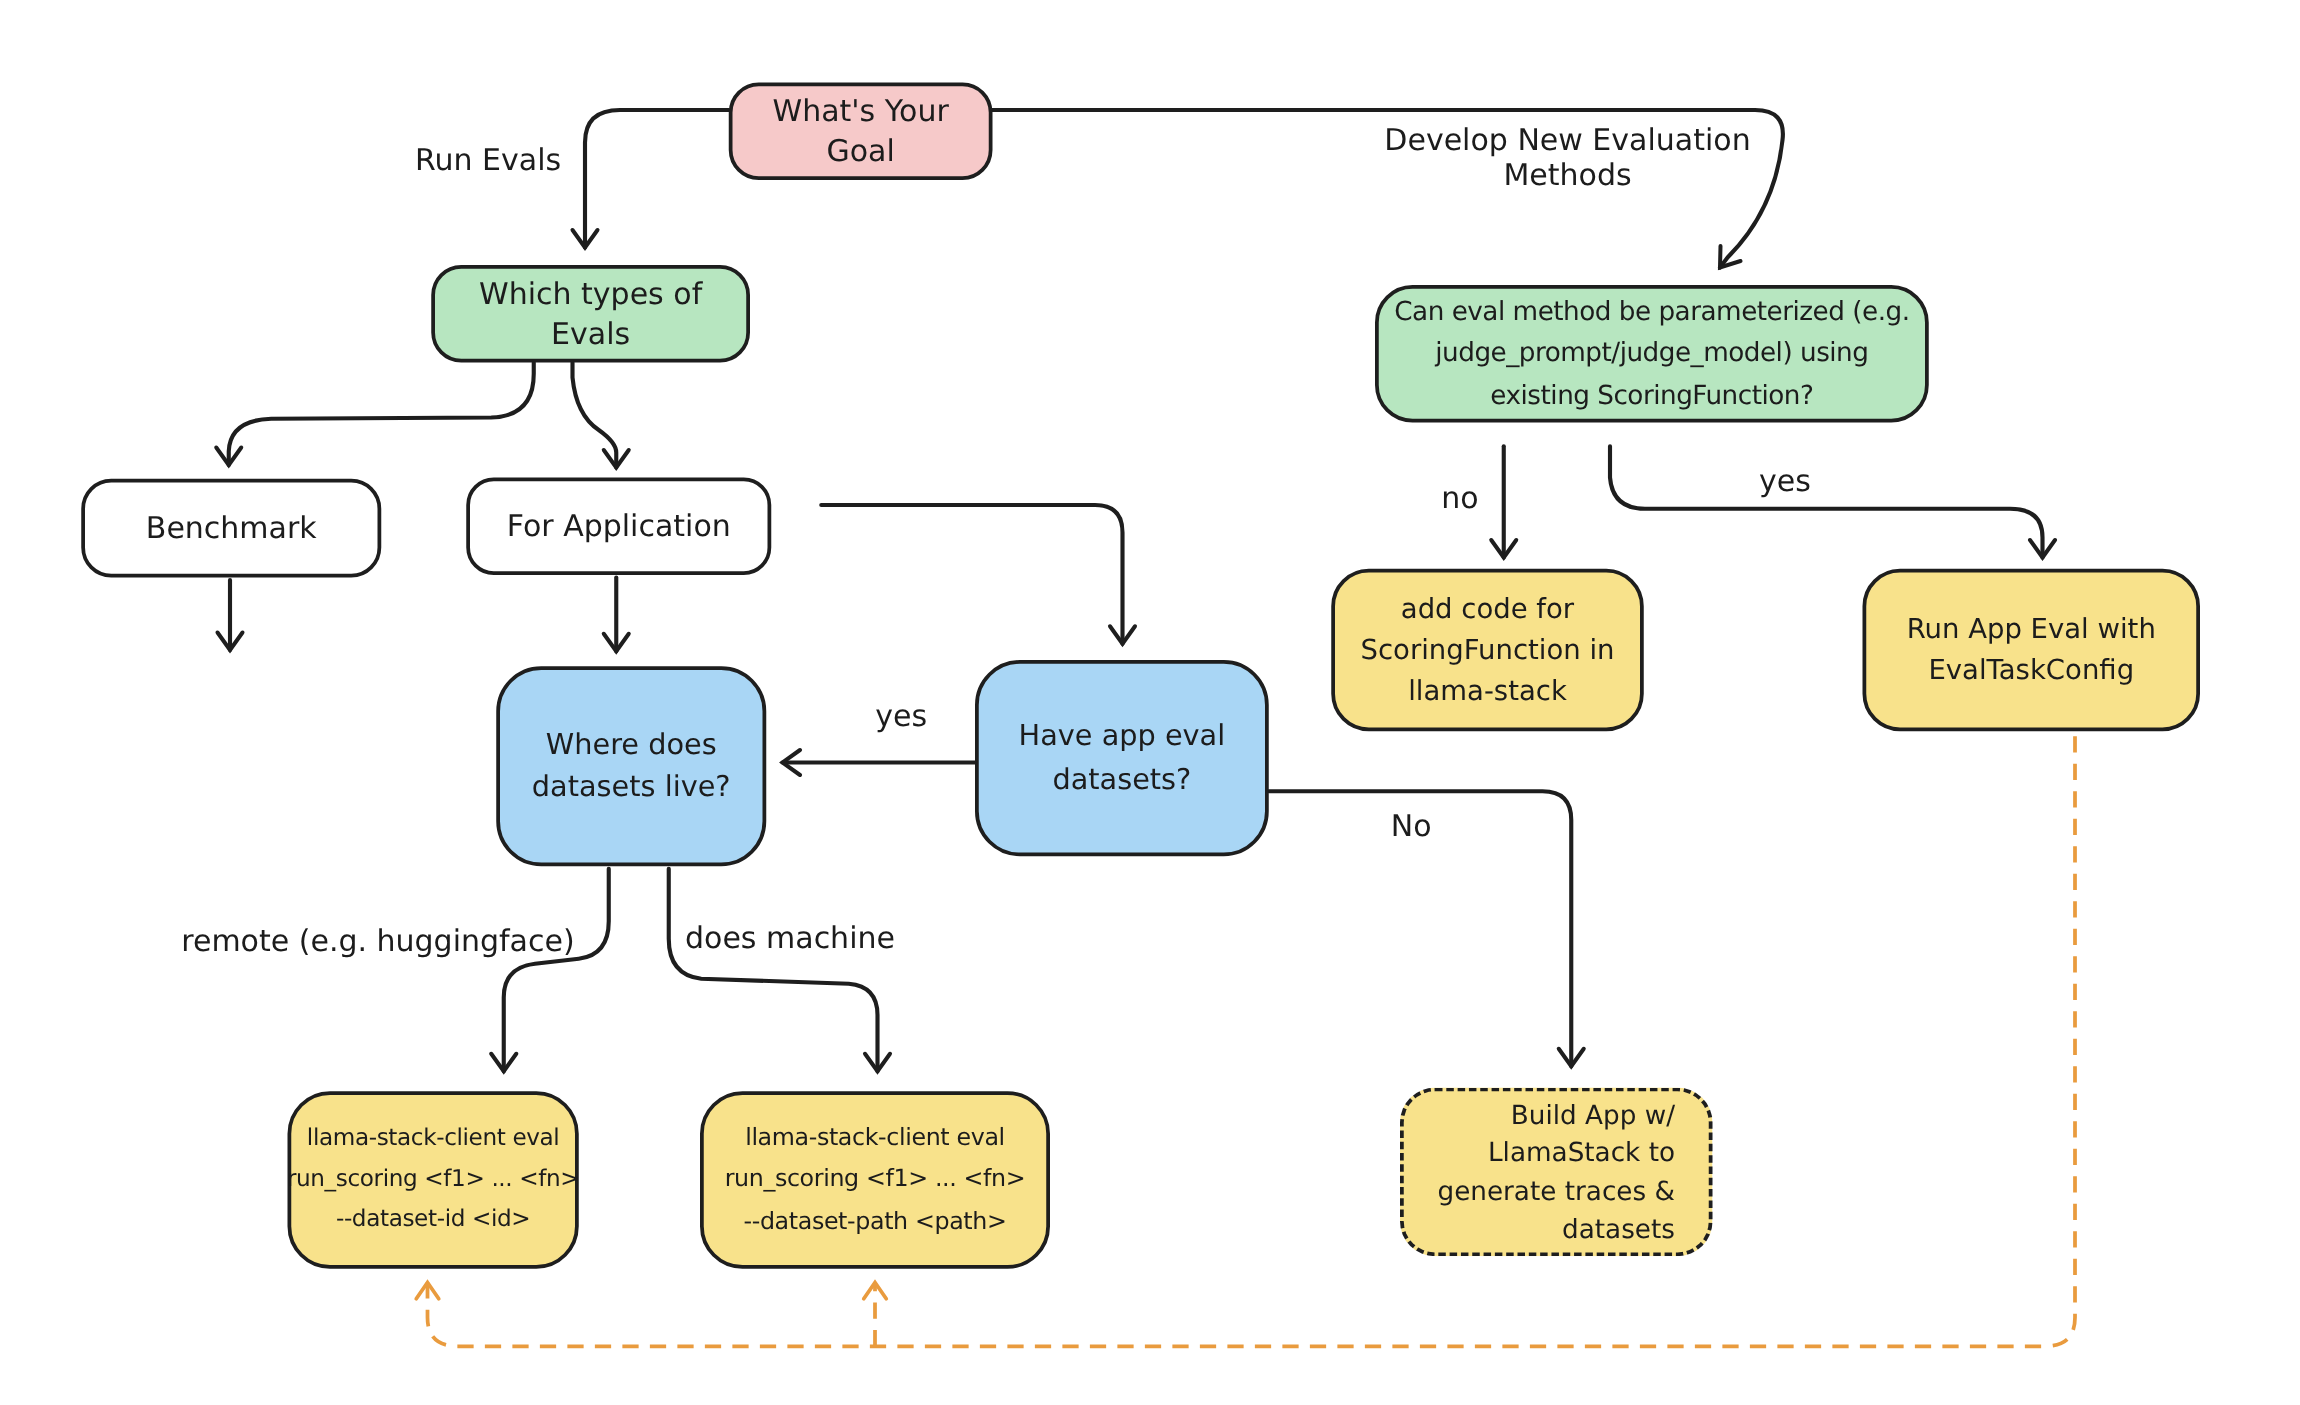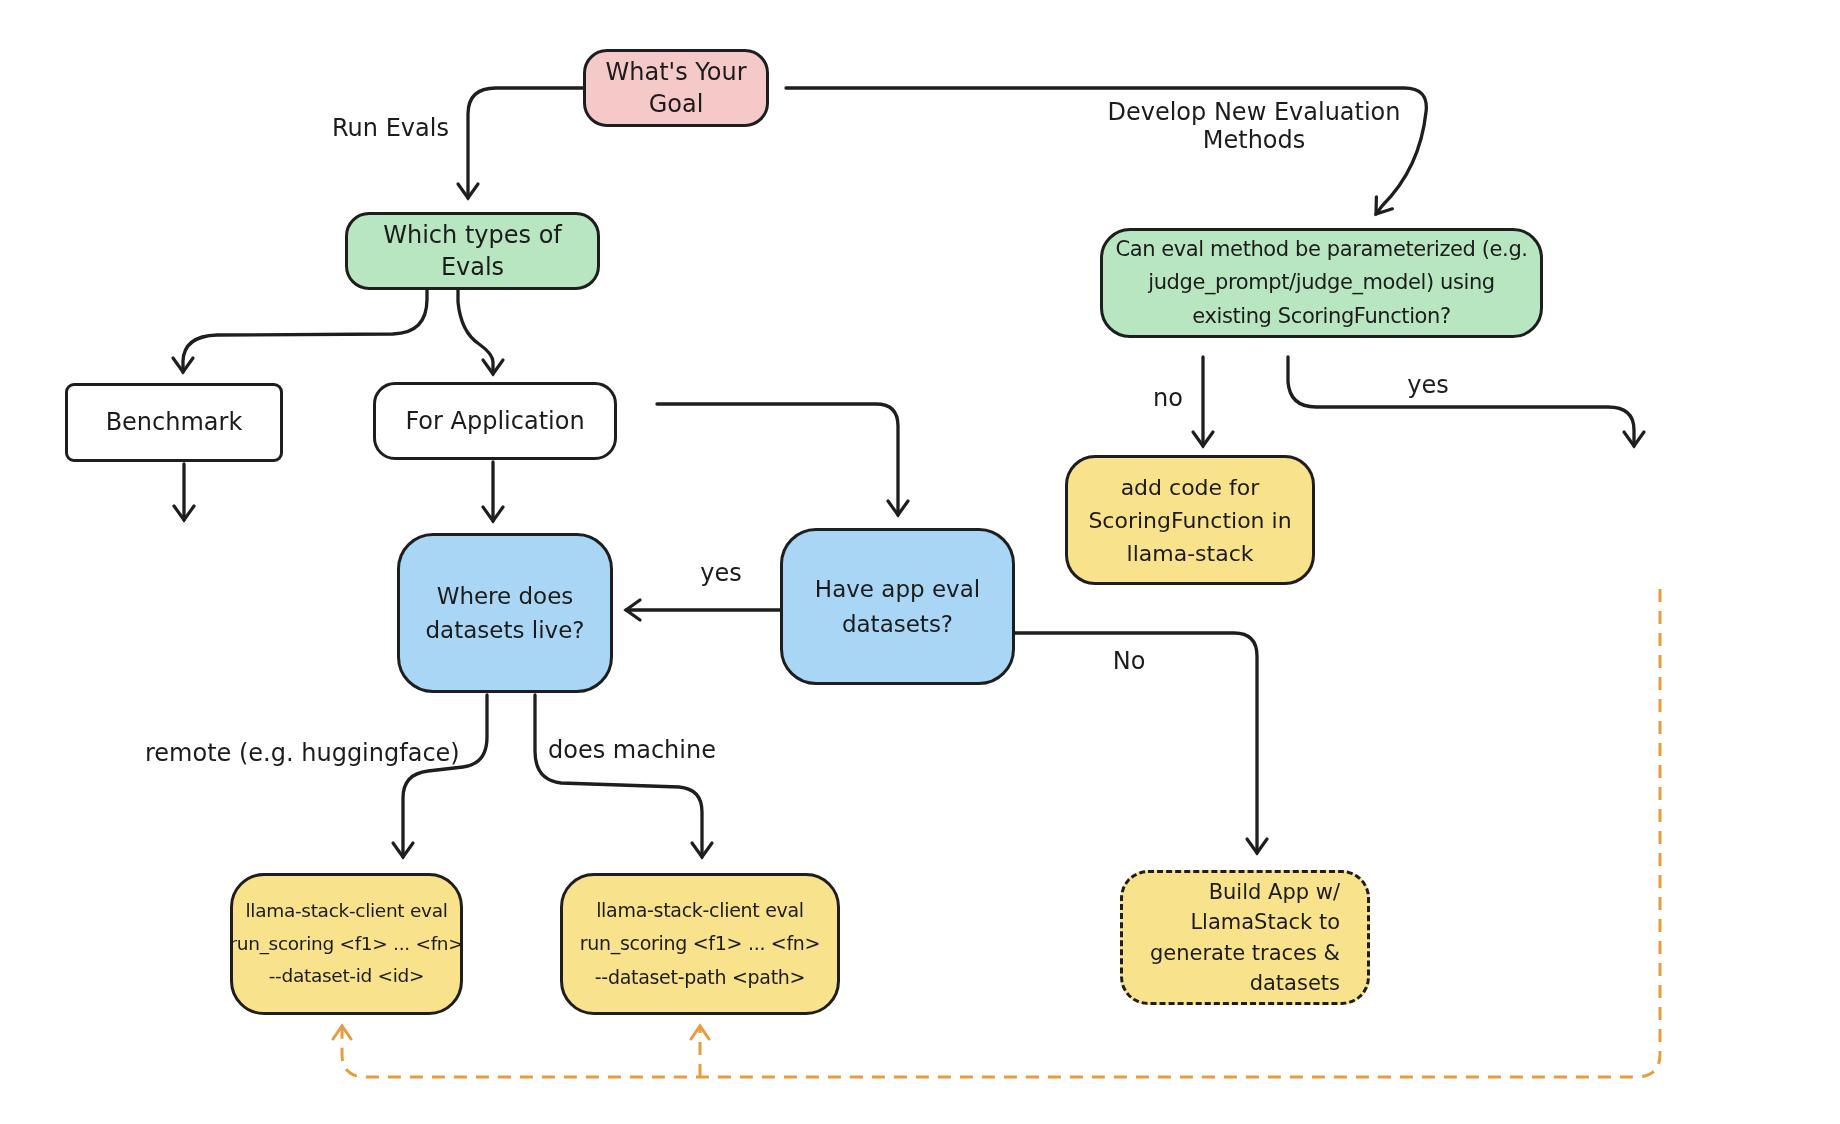--- a/index.html
+++ b/index.html
@@ -12,23 +12,23 @@
   .edge-orange{fill:none;stroke:var(--orange,#e99b3e);stroke-width:3;stroke-dasharray:13 9;stroke-linecap:butt;}
   .mk-dark{fill:none;stroke:var(--stroke,#1e1e1e);stroke-width:3.2;stroke-linecap:round;}
   .mk-orange{fill:none;stroke:var(--orange,#e99b3e);stroke-width:3;stroke-linecap:round;}
 
   .node{
     position:absolute;box-sizing:border-box;
     border:3.5px solid var(--stroke,#1e1e1e);border-radius:28px;
     display:flex;align-items:center;justify-content:center;
     text-align:center;white-space:pre;font-size:24px;line-height:1.35;
   }
-  .n-goal{left:583px;top:49px;width:186px;height:78px;background:var(--pink,#f6c9c9);border-radius:24px;}
+  .n-goal{left:583px;top:66px;width:211px;height:78px;background:var(--pink,#f6c9c9);border-radius:24px;}
   .n-which{left:345px;top:212px;width:255px;height:78px;background:var(--green,#b7e6c0);border-radius:24px;}
-  .n-benchmark{left:65px;top:383px;width:218px;height:79px;background:var(--white,#ffffff);border-radius:9px;}
+  .n-benchmark{left:65px;top:383px;width:240px;height:79px;background:var(--white,#ffffff);border-radius:24px;}
   .n-forapp{left:373px;top:382px;width:244px;height:78px;background:var(--white,#ffffff);border-radius:22px;}
   .n-runbench{left:63px;top:530px;width:237px;height:155px;background:var(--yellow,#f8e28b);border-radius:34px;font-size:22px;line-height:1.6;}
   .n-where{left:397px;top:533px;width:216px;height:160px;background:var(--blue,#a9d6f5);border-radius:36px;font-size:23px;line-height:1.5;}
   .n-have{left:780px;top:528px;width:235px;height:157px;background:var(--blue,#a9d6f5);border-radius:36px;font-size:23px;line-height:1.5;}
   .n-scoreid{left:230px;top:873px;width:233px;height:142px;background:var(--yellow,#f8e28b);border-radius:34px;font-size:18.5px;line-height:1.75;letter-spacing:-0.3px;}
   .n-scorepath{left:560px;top:873px;width:280px;height:142px;background:var(--yellow,#f8e28b);border-radius:34px;font-size:19px;line-height:1.75;letter-spacing:-0.3px;}
   .n-buildapp{left:1120px;top:870px;width:250px;height:135px;background:var(--yellow,#f8e28b);border-radius:28px;border-style:dashed;font-size:21px;line-height:1.45;text-align:right;}
   .n-param{left:1100px;top:228px;width:443px;height:110px;background:var(--green,#b7e6c0);border-radius:30px;font-size:21px;line-height:1.6;letter-spacing:-0.4px;}
   .n-addcode{left:1065px;top:455px;width:250px;height:130px;background:var(--yellow,#f8e28b);border-radius:30px;font-size:22px;line-height:1.5;}
   .n-runapp{left:1490px;top:455px;width:270px;height:130px;background:var(--yellow,#f8e28b);border-radius:30px;font-size:22px;line-height:1.5;}
@@ -94,20 +94,22 @@
   <div class="node n-buildapp">Build App w/
 LlamaStack to
 generate traces &amp;
 datasets</div>
   <div class="node n-param">Can eval method be parameterized (e.g.
 judge_prompt/judge_model) using
 existing ScoringFunction?</div>
   <div class="node n-addcode">add code for
 ScoringFunction in
 llama-stack</div>
+  <div class="node n-runapp">Run App Eval with
+EvalTaskConfig</div>
 
   <div class="elabel l-runevals">Run Evals</div>
   <div class="elabel l-develop">Develop New Evaluation
 Methods</div>
   <div class="elabel l-noright">no</div>
   <div class="elabel l-yesright">yes</div>
   <div class="elabel l-yesleft">yes</div>
   <div class="elabel l-nobottom">No</div>
   <div class="elabel l-remote">remote (e.g. huggingface)</div>
   <div class="elabel l-local">does machine</div>

